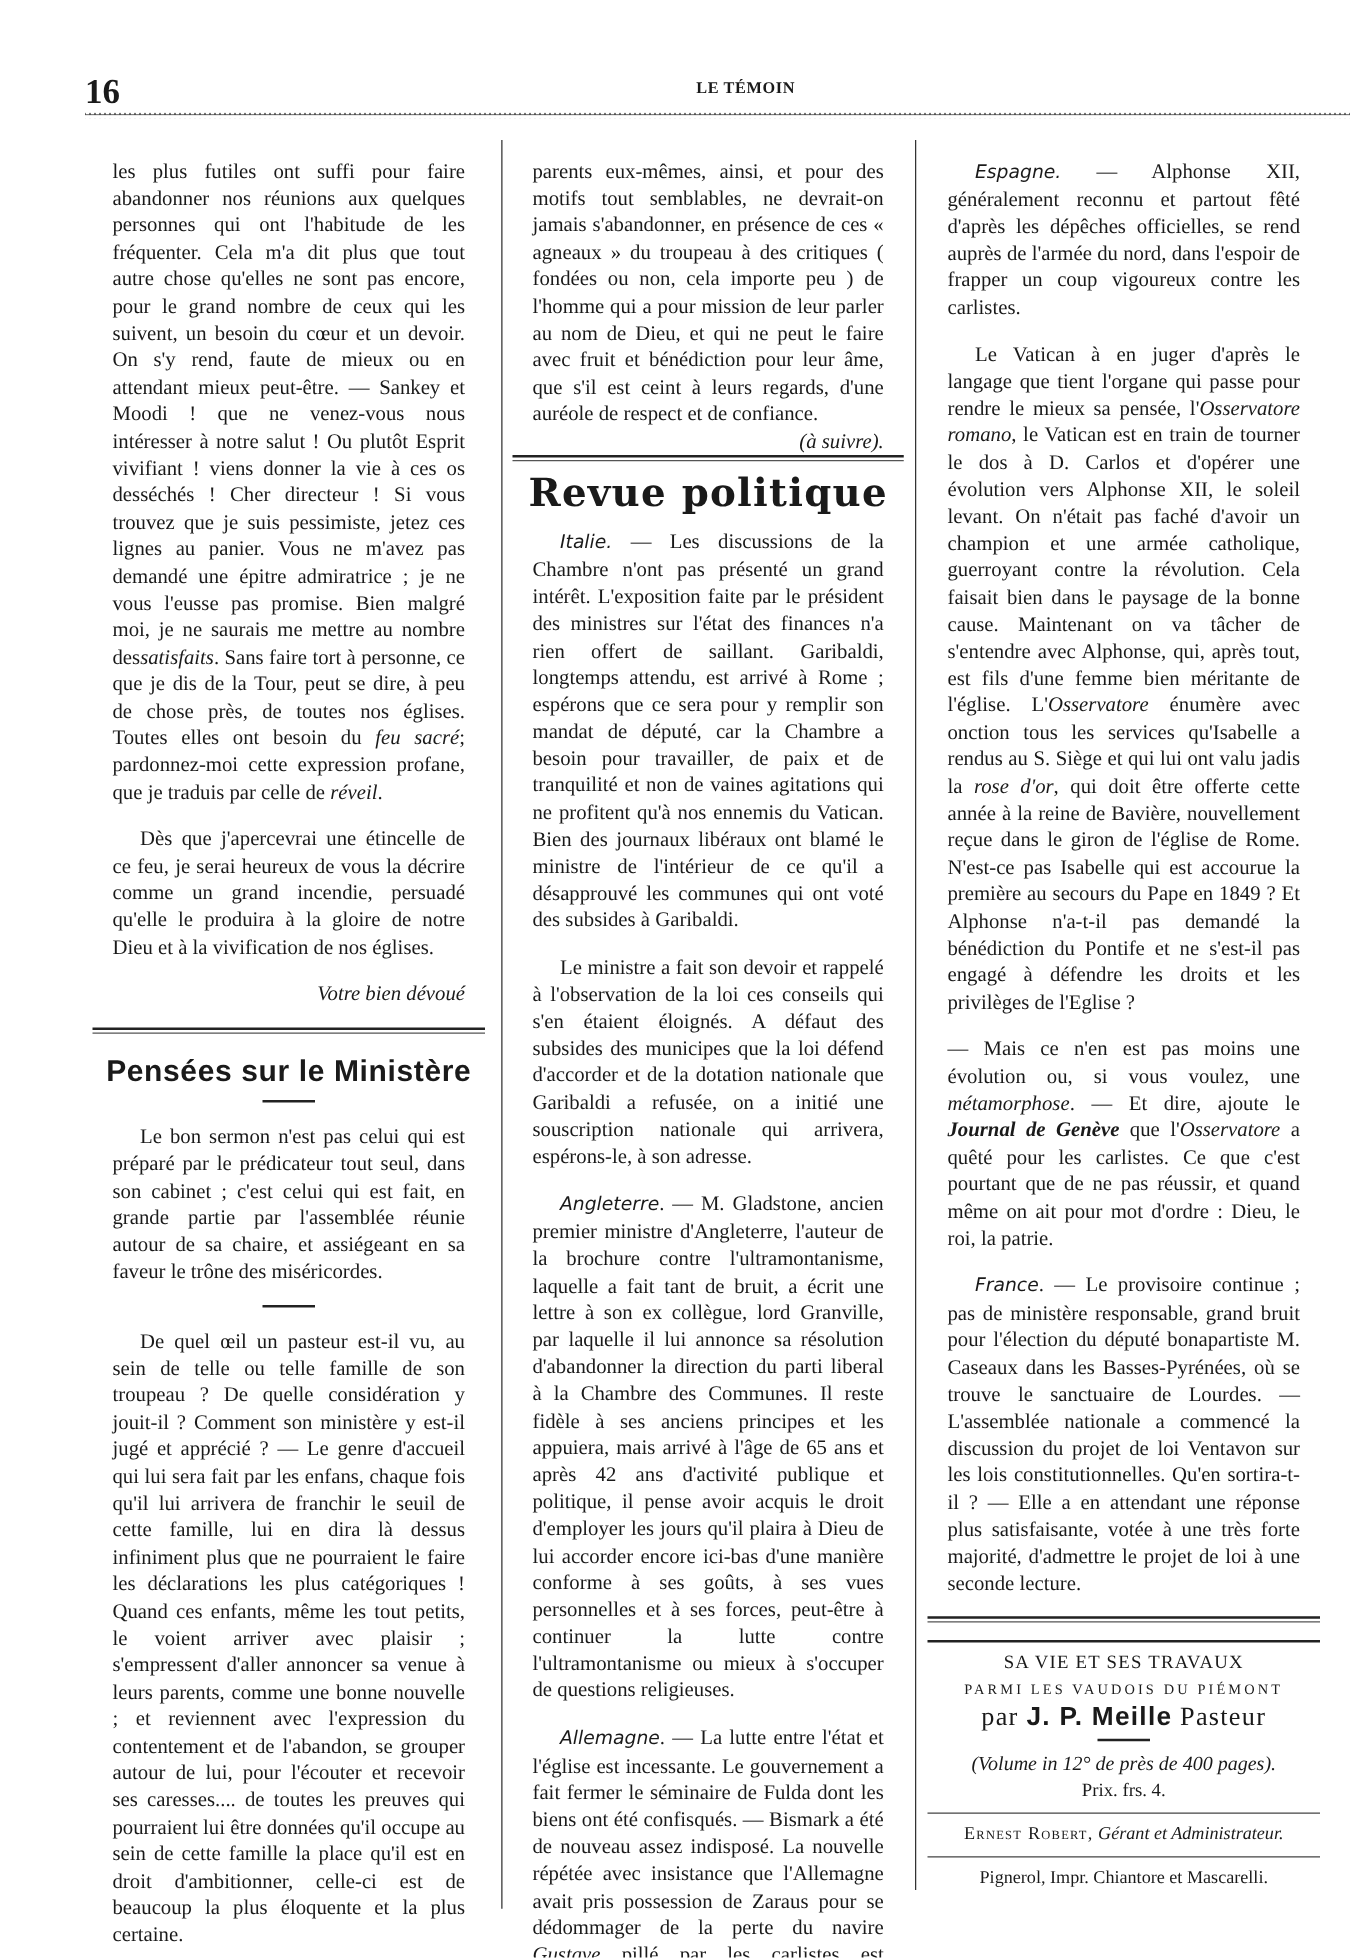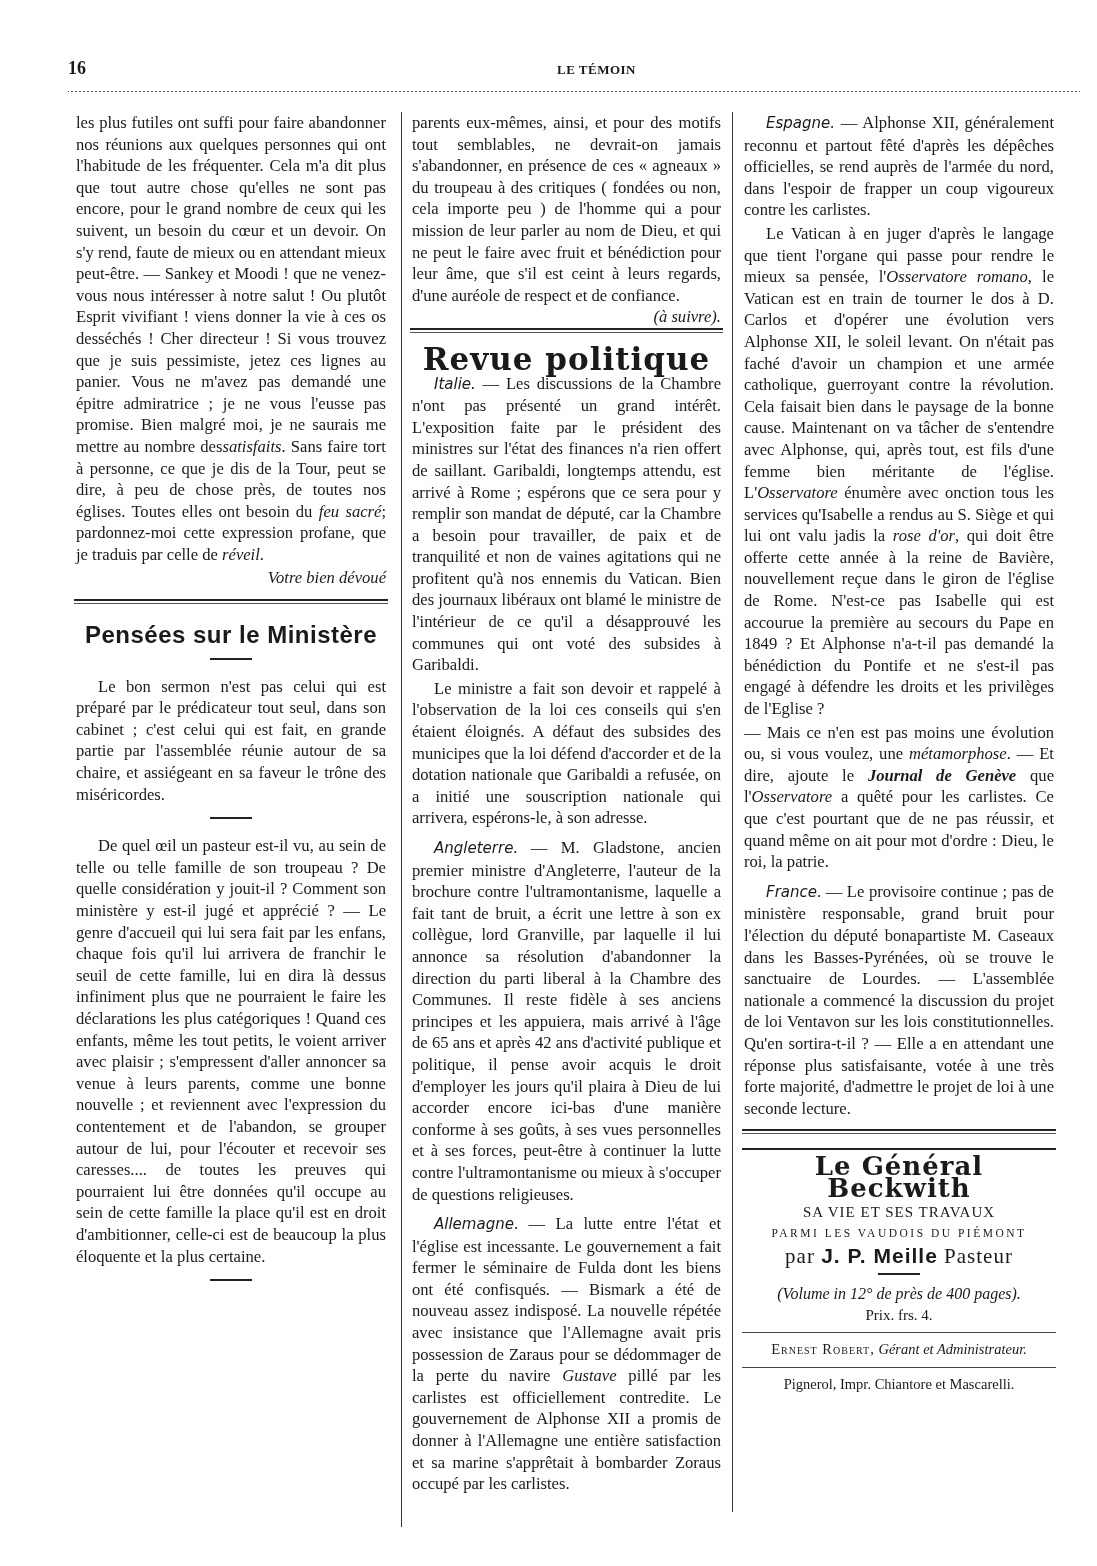--- a/index.html
+++ b/index.html
@@ -1,28 +1,28 @@
 <!DOCTYPE html>
 <html><head>
 <meta charset="utf-8">
 <style>
   html, body { margin: 0; padding: 0; background: #ffffff; }
   body {
     width: 1097px; height: 1566px; position: relative; overflow: hidden;
     font-family: "Liberation Serif", "DejaVu Serif", serif; color: #1a1a1a;
   }
-  .page-num { position: absolute; left: 68px; top: 58px; font-size: 18px; font-weight: bold; }
+  .page-num { position: absolute; left: 68px; top: 58px; font-size: 28px; font-weight: bold; }
   .masthead { position: absolute; left: 0; width: 1097px; top: 62px; text-align: center; font-size: 13px; font-weight: bold; letter-spacing: 0.5px; margin-left: 48px; }
   .wavy {
     position: absolute; left: 68px; width: 1012px; top: 90px; height: 5px;
     background-image: radial-gradient(circle at 2px 0px, transparent 1.6px, #333 1.7px, #333 2.4px, transparent 2.5px);
     background-size: 4px 5px; opacity: 0.85;
   }
   .col { position: absolute; top: 110px; font-size: 16.6px; line-height: 21.6px; text-align: justify; }
-  .col p { margin: 2px; text-indent: 0; }
+  .col p { margin: 16px; text-indent: 0; }
   .col p.ind { text-indent: 22px; }
   #col1 { left: 74px; width: 314px; }
   #col2 { left: 410px; width: 313px; }
   #col3 { left: 742px; width: 314px; }
   .vrule { position: absolute; top: 112px; width: 1px; background: #333; }
   #vr1 { left: 401px; height: 1415px; }
   #vr2 { left: 732px; height: 1400px; }
   .dbl-rule { border-top: 2px solid #222; border-bottom: 1px solid #555; height: 2px; margin: 10px 0 14px 0; }
   .short-rule { width: 42px; margin: 12px auto 16px auto; border-top: 2px solid #222; }
   .section-title { text-align: center; font-family: "Liberation Sans", "DejaVu Sans", sans-serif; font-weight: bold; font-size: 24px; margin: 20px 0 8px 0; letter-spacing: 0.5px; }
@@ -46,20 +46,21 @@
 <body>
 
 <div class="page-num">16</div>
 <div class="masthead">LE TÉMOIN</div>
 <div class="wavy"></div>
 <div class="vrule" id="vr1"></div>
 <div class="vrule" id="vr2"></div>
 
 <div id="col1" class="col">
   <p><span>les plus futiles ont suffi pour faire abandonner nos réunions aux quelques personnes qui ont l'habitude de les fréquenter. Cela m'a dit plus que tout autre chose qu'elles ne sont pas encore, pour le grand nombre de ceux qui les suivent, un besoin du cœur et un devoir. On s'y rend, faute de mieux ou en attendant mieux peut-être. — Sankey et Moodi ! que ne venez-vous nous intéresser à notre salut ! Ou plutôt Esprit vivifiant ! viens donner la vie à ces os desséchés ! Cher directeur ! Si vous trouvez que je suis pessimiste, jetez ces lignes au panier. Vous ne m'avez pas demandé une épitre admiratrice ; je ne vous l'eusse pas promise. Bien malgré moi, je ne saurais me mettre au nombre des</span><span class="it">satisfaits</span><span>. Sans faire tort à personne, ce que je dis de la Tour, peut se dire, à peu de chose près, de toutes nos églises. Toutes elles ont besoin du</span> <span class="it">feu sacré</span><span>; pardonnez-moi cette expression profane, que je traduis par celle de</span> <span class="it">réveil</span><span>.</span></p>
+  <p class="ind">Dès que j'apercevrai une étincelle de ce feu, je serai heureux de vous la décrire comme un grand incendie, persuadé qu'elle le produira à la gloire de notre Dieu et à la vivification de nos églises.</p>
   <p class="right it">Votre bien dévoué</p>
   <div class="dbl-rule"></div>
   <div class="section-title">Pensées sur le Ministère</div>
   <div class="short-rule"></div>
   <p class="ind">Le bon sermon n'est pas celui qui est préparé par le prédicateur tout seul, dans son cabinet ; c'est celui qui est fait, en grande partie par l'assemblée réunie autour de sa chaire, et assiégeant en sa faveur le trône des miséricordes.</p>
   <div class="short-rule"></div>
   <p class="ind">De quel œil un pasteur est-il vu, au sein de telle ou telle famille de son troupeau ? De quelle considération y jouit-il ? Comment son ministère y est-il jugé et apprécié ? — Le genre d'accueil qui lui sera fait par les enfans, chaque fois qu'il lui arrivera de franchir le seuil de cette famille, lui en dira là dessus infiniment plus que ne pourraient le faire les déclarations les plus catégoriques ! Quand ces enfants, même les tout petits, le voient arriver avec plaisir ; s'empressent d'aller annoncer sa venue à leurs parents, comme une bonne nouvelle ; et reviennent avec l'expression du contentement et de l'abandon, se grouper autour de lui, pour l'écouter et recevoir ses caresses.... de toutes les preuves qui pourraient lui être données qu'il occupe au sein de cette famille la place qu'il est en droit d'ambitionner, celle-ci est de beaucoup la plus éloquente et la plus certaine.</p>
   <div class="short-rule"></div>
 </div>
 
@@ -76,21 +77,20 @@
 <div id="col3" class="col">
   <p class="ind"><span class="country">Espagne.</span><span> — Alphonse XII, généralement reconnu et partout fêté d'après les dépêches officielles, se rend auprès de l'armée du nord, dans l'espoir de frapper un coup vigoureux contre les carlistes.</span></p>
   <p class="ind"><span>Le Vatican à en juger d'après le langage que tient l'organe qui passe pour rendre le mieux sa pensée, l'</span><span class="it">Osservatore romano</span><span>, le Vatican est en train de tourner le dos à D. Carlos et d'opérer une évolution vers Alphonse XII, le soleil levant. On n'était pas faché d'avoir un champion et une armée catholique, guerroyant contre la révolution. Cela faisait bien dans le paysage de la bonne cause. Maintenant on va tâcher de s'entendre avec Alphonse, qui, après tout, est fils d'une femme bien méritante de l'église. L'</span><span class="it">Osservatore</span><span> énumère avec onction tous les services qu'Isabelle a rendus au S. Siège et qui lui ont valu jadis la </span><span class="it">rose d'or</span><span>, qui doit être offerte cette année à la reine de Bavière, nouvellement reçue dans le giron de l'église de Rome. N'est-ce pas Isabelle qui est accourue la première au secours du Pape en 1849 ? Et Alphonse n'a-t-il pas demandé la bénédiction du Pontife et ne s'est-il pas engagé à défendre les droits et les privilèges de l'Eglise ?</span></p>
   <p><span>— Mais ce n'en est pas moins une évolution ou, si vous voulez, une </span><span class="it">métamorphose</span><span>. — Et dire, ajoute le </span><span class="it" style="font-weight:bold">Journal de Genève</span><span> que l'</span><span class="it">Osservatore</span><span> a quêté pour les carlistes. Ce que c'est pourtant que de ne pas réussir, et quand même on ait pour mot d'ordre : Dieu, le roi, la patrie.</span></p>
   <p class="ind" style="margin-top:8px"><span class="country">France</span><span>. — Le provisoire continue ; pas de ministère responsable, grand bruit pour l'élection du député bonapartiste M. Caseaux dans les Basses-Pyrénées, où se trouve le sanctuaire de Lourdes. — L'assemblée nationale a commencé la discussion du projet de loi Ventavon sur les lois constitutionnelles. Qu'en sortira-t-il ? — Elle a en attendant une réponse plus satisfaisante, votée à une très forte majorité, d'admettre le projet de loi à une seconde lecture.</span></p>
   <div class="dbl-rule"></div>
 
   <div class="ad-sep"></div>
 
   <div class="ad">
-    <div class="ad-title" style="font-family:'DejaVu Serif',serif;font-size:26px;transform:none">Le Général Beckwith</div>
     <div class="ad-caps">SA VIE ET SES TRAVAUX</div>
     <div class="ad-tiny-caps">PARMI LES VAUDOIS DU PIÉMONT</div>
     <div class="ad-author"><span>par </span><b style="font-family:'Liberation Sans',sans-serif">J. P. Meille</b><span> Pasteur</span></div>
     <div class="short-rule" style="margin:6px auto 8px auto"></div>
     <div class="ad-price">(Volume in 12° de près de 400 pages).</div>
     <div class="ad-small">Prix. frs. 4.</div>
   </div>
   <div class="ad-thin"></div>
   <div class="ad footer-line"><span class="sc">Ernest Robert,</span><span class="it"> Gérant et Administrateur.</span></div>
   <div class="ad-thin"></div>

